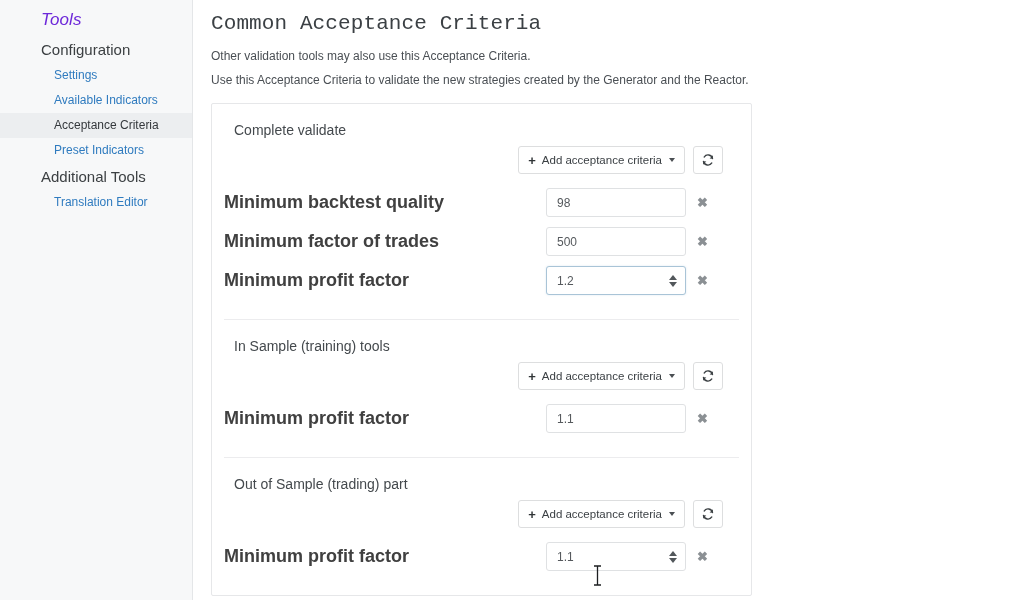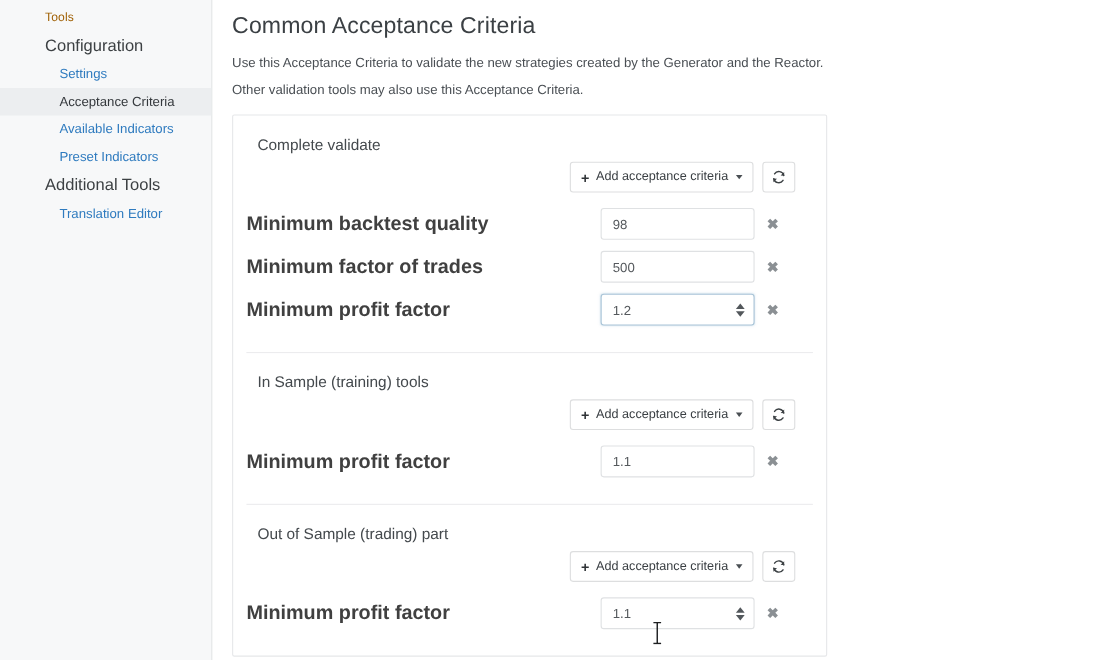--- a/index.html
+++ b/index.html
@@ -26,25 +26,26 @@
   .sidebar {
     width: 193px;
     min-width: 193px;
     height: 600px;
     background: #f7f8f9;
     border-right: 1px solid #e4e6e8;
     padding-top: 6px;
     position: relative;
   }
   .sidebar-title {
-    font-size: 11px;
-    color: #a16207;
+    font-size: 17px;
+    color: #6d28d9;
     padding: 4px 0 6px 41px;
     letter-spacing: 0.1px;
     font-weight: 400;
+    font-style: italic;
   }
   .sidebar-group {
     font-size: 15px;
     color: #3c4043;
     padding: 5px 0 5px 41px;
     font-weight: 400;
   }
   .sidebar-link {
     display: block;
     font-size: 12px;
@@ -67,20 +68,21 @@
     padding: 8px 0 0 18px;
     background: #ffffff;
     overflow: hidden;
   }
   .page-title {
     font-size: 21px;
     font-weight: 400;
     color: #3b4044;
     margin: 4px 0 14px 0;
     letter-spacing: 0.1px;
+    font-family: Liberation Mono, monospace;
   }
   .page-desc {
     font-size: 12px;
     color: #4a4f54;
     margin: 0 0 10px 0;
     line-height: 14px;
   }
 
   
   .panel {
@@ -229,32 +231,32 @@
 </head>
 <body>
 
 <div id="app">
 
   <div class="sidebar">
     <div class="sidebar-title">Tools</div>
     <div id="sidebar-groups">
         <div class="sidebar-group">Configuration</div>
         <a class="sidebar-link">Settings</a>
+        <a class="sidebar-link">Available Indicators</a>
         <a class="sidebar-link active">Acceptance Criteria</a>
-        <a class="sidebar-link">Available Indicators</a>
         <a class="sidebar-link">Preset Indicators</a>
         <div class="sidebar-group">Additional Tools</div>
         <a class="sidebar-link">Translation Editor</a>
       </div>
   </div>
 
   <div class="content">
     <h1 class="page-title">Common Acceptance Criteria</h1>
+    <p class="page-desc">Other validation tools may also use this Acceptance Criteria.</p>
     <p class="page-desc">Use this Acceptance Criteria to validate the new strategies created by the Generator and the Reactor.</p>
-    <p class="page-desc">Other validation tools may also use this Acceptance Criteria.</p>
 
     <div class="panel" id="panel">
         <div class="section">
           <div class="section-title">Complete validate</div>
           <div class="toolbar-row">
             <button class="btn">
               <span class="plus">+</span>
               <span>Add acceptance criteria</span>
               <span class="caret"></span>
             </button>

